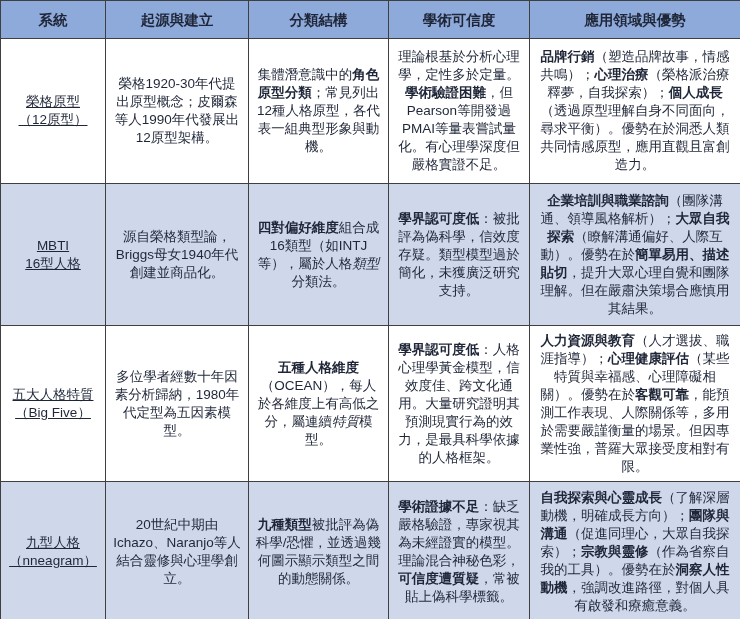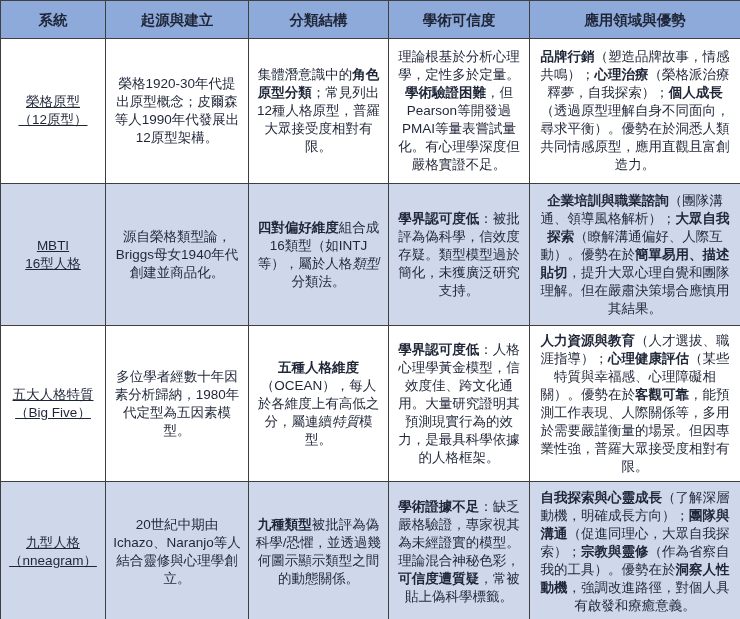--- a/index.html
+++ b/index.html
@@ -67,21 +67,21 @@
       <th>分類結構</th>
       <th>學術可信度</th>
       <th>應用領域與優勢</th>
     </tr>
   </thead>
   <tbody>
       <tr>
         <th><span>榮格原型
 （12原型）</span></th>
         <td><span>榮格1920-30年代提出原型概念；皮爾森等人1990年代發展出12原型架構。</span></td>
-        <td><span>集體潛意識中的</span><b>角色原型分類</b><span>；常見列出12種人格原型，普羅大眾接受度相對有限。</span></td>
+        <td><span>集體潛意識中的</span><b>角色原型分類</b><span>；常見列出12種人格原型，各代表一組典型形象與動機。</span></td>
         <td><span>理論根基於分析心理學，定性多於定量。</span><b>學術驗證困難</b><span>，但Pearson等開發過PMAI等量表嘗試量化。有心理學深度但嚴格實證不足。</span></td>
         <td><b>品牌行銷</b><span>（塑造品牌故事，情感共鳴）；</span><b>心理治療</b><span>（榮格派治療釋夢，自我探索）；</span><b>個人成長</b><span>（透過原型理解自身不同面向，尋求平衡）。優勢在於洞悉人類共同情感原型，應用直觀且富創造力。</span></td>
       </tr>
       <tr>
         <th><span>MBTI
 16型人格</span></th>
         <td><span>源自榮格類型論，Briggs母女1940年代創建並商品化。</span></td>
         <td><b>四對偏好維度</b><span>組合成16類型（如INTJ等），屬於人格</span><i>類型</i><span>分類法。</span></td>
         <td><b>學界認可度低</b><span>：被批評為偽科學，信效度存疑。類型模型過於簡化，未獲廣泛研究支持。</span></td>
         <td><b>企業培訓與職業諮詢</b><span>（團隊溝通、領導風格解析）；</span><b>大眾自我探索</b><span>（瞭解溝通偏好、人際互動）。優勢在於</span><b>簡單易用、描述貼切</b><span>，提升大眾心理自覺和團隊理解。但在嚴肅決策場合應慎用其結果。</span></td>

